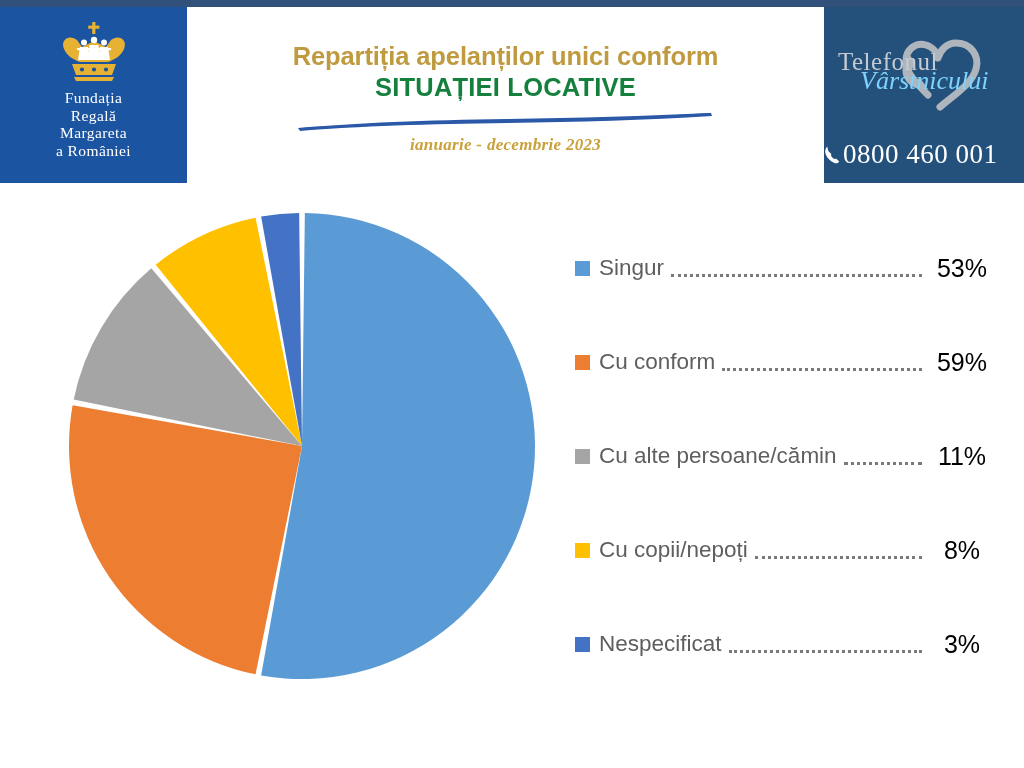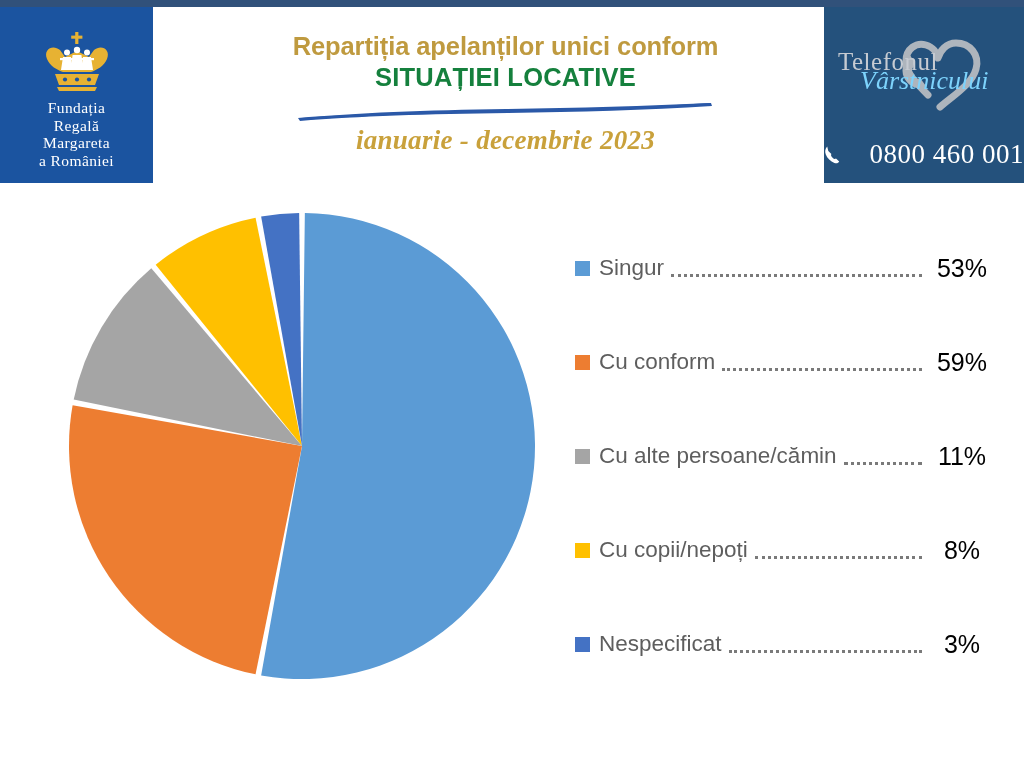--- a/index.html
+++ b/index.html
@@ -28,28 +28,28 @@
     position: absolute;
     left: 0; top: 7px;
     width: 1024px; height: 181px;
     background: #ffffff;
   }
 
   
   #brand-panel-left {
     position: absolute;
     left: 0; top: 0;
-    width: 153px; height: 181px;
+    width: 187px; height: 181px;
     background: #1B54A0;
     color: #ffffff;
     display: flex;
     flex-direction: column;
     align-items: center;
     justify-content: flex-start;
-    padding-top: 24px;
+    padding-top: 14px;
     box-sizing: border-box;
   }
   #crown-icon { display:block; }
   #brand-left-name {
     margin-top: 2px;
     font-family: "Liberation Serif", serif;
     font-size: 15.5px;
     line-height: 17.5px;
     text-align: center;
     letter-spacing: .4px;
@@ -57,21 +57,21 @@
   }
   #brand-left-name span { display: block; }
 
   
   #title-block {
     position: absolute;
     left: 187px; top: 0;
     width: 637px; height: 181px;
     text-align: center;
     box-sizing: border-box;
-    padding-top: 24px;
+    padding-top: 34px;
   }
   #title-line1 {
     font-size: 25.5px;
     font-weight: bold;
     color: #BF9A3F;
     letter-spacing: -0.1px;
     line-height: 30px;
   }
   #title-line2 {
     font-size: 25.5px;
@@ -83,21 +83,21 @@
   #brush-underline {
     margin: 8px auto 0 auto;
     width: 420px; height: 22px;
     display: block;
   }
   #subtitle {
     margin-top: 2px;
     font-family: "Liberation Serif", serif;
     font-style: italic;
     font-weight: bold;
-    font-size: 27px;
+    font-size: 17px;
     color: #C9A13B;
     letter-spacing: .3px;
   }
 
   
   #brand-panel-right {
     position: absolute;
     left: 824px; top: 0;
     width: 231px; height: 181px;
     background: #24517C;
@@ -131,21 +131,21 @@
     color: #7dd3fc;
     margin-top: -6px;
     margin-left: 22px;
   }
   #hotline-number-row {
     position: absolute;
     left: 0; top: 132px;
     width: 200px;
     display: flex;
     align-items: center;
-    justify-content: space-between;
+    justify-content: flex-start;
   }
   #phone-icon { margin-right: 3px; }
   #hotline-number {
     font-family: "Liberation Serif", serif;
     font-size: 27px;
     color: #ffffff;
     letter-spacing: .5px;
   }
 
   

